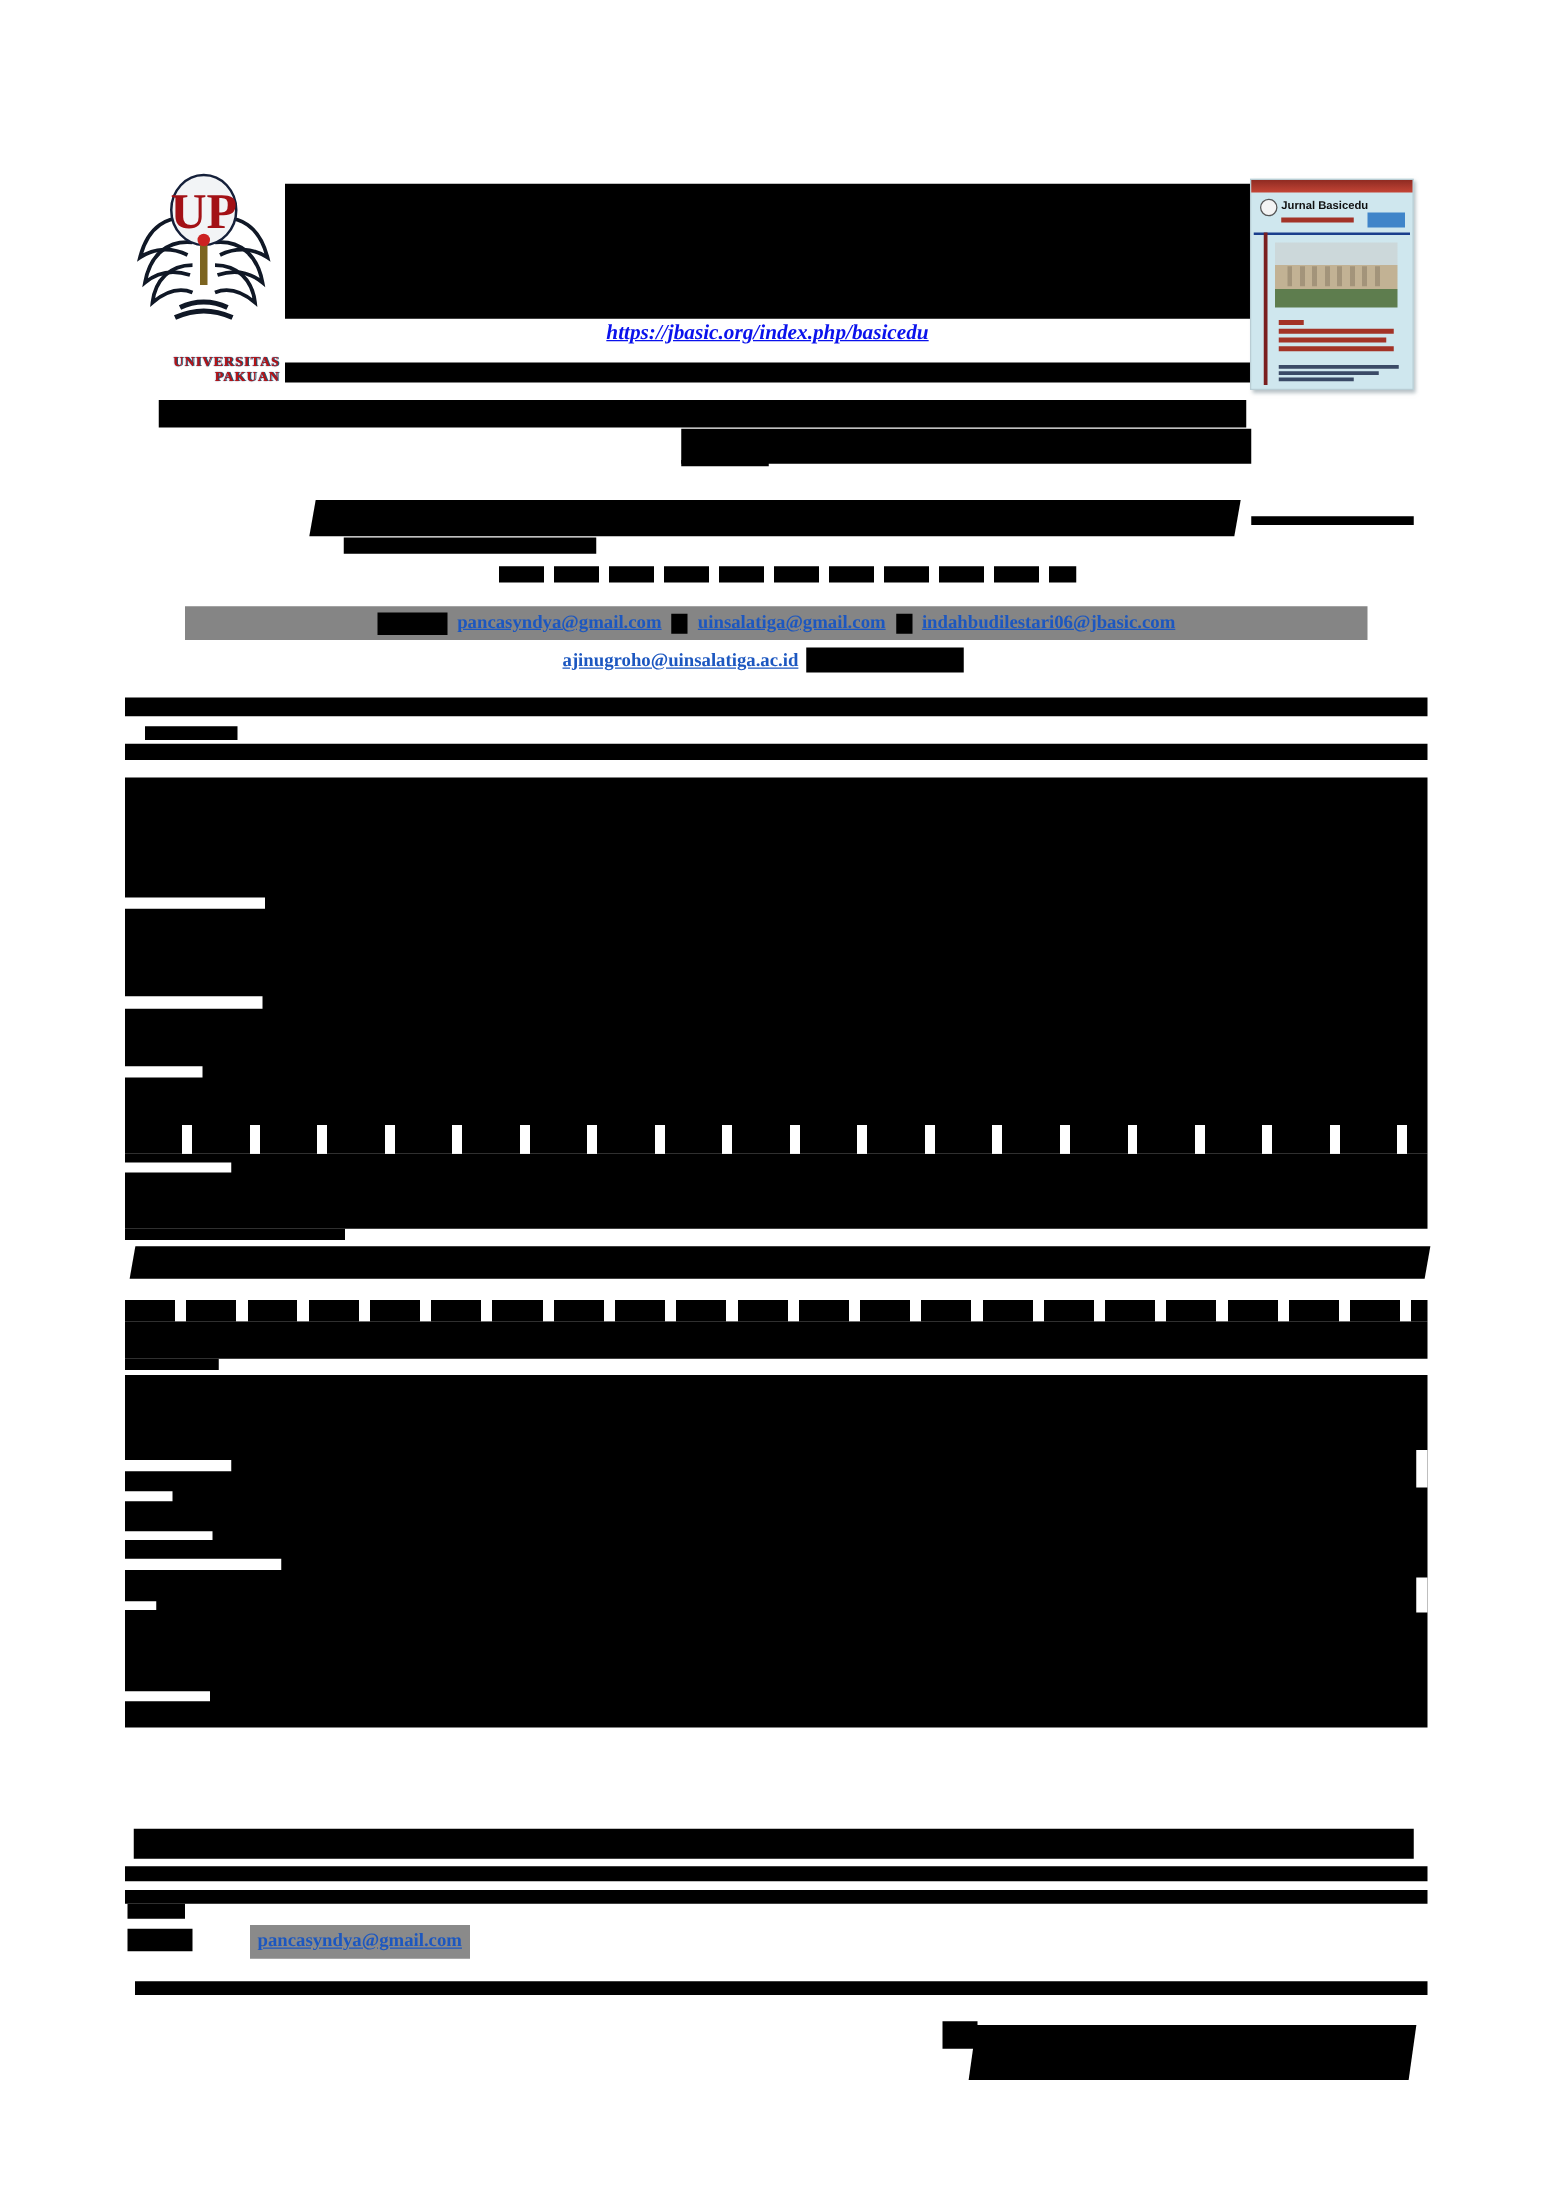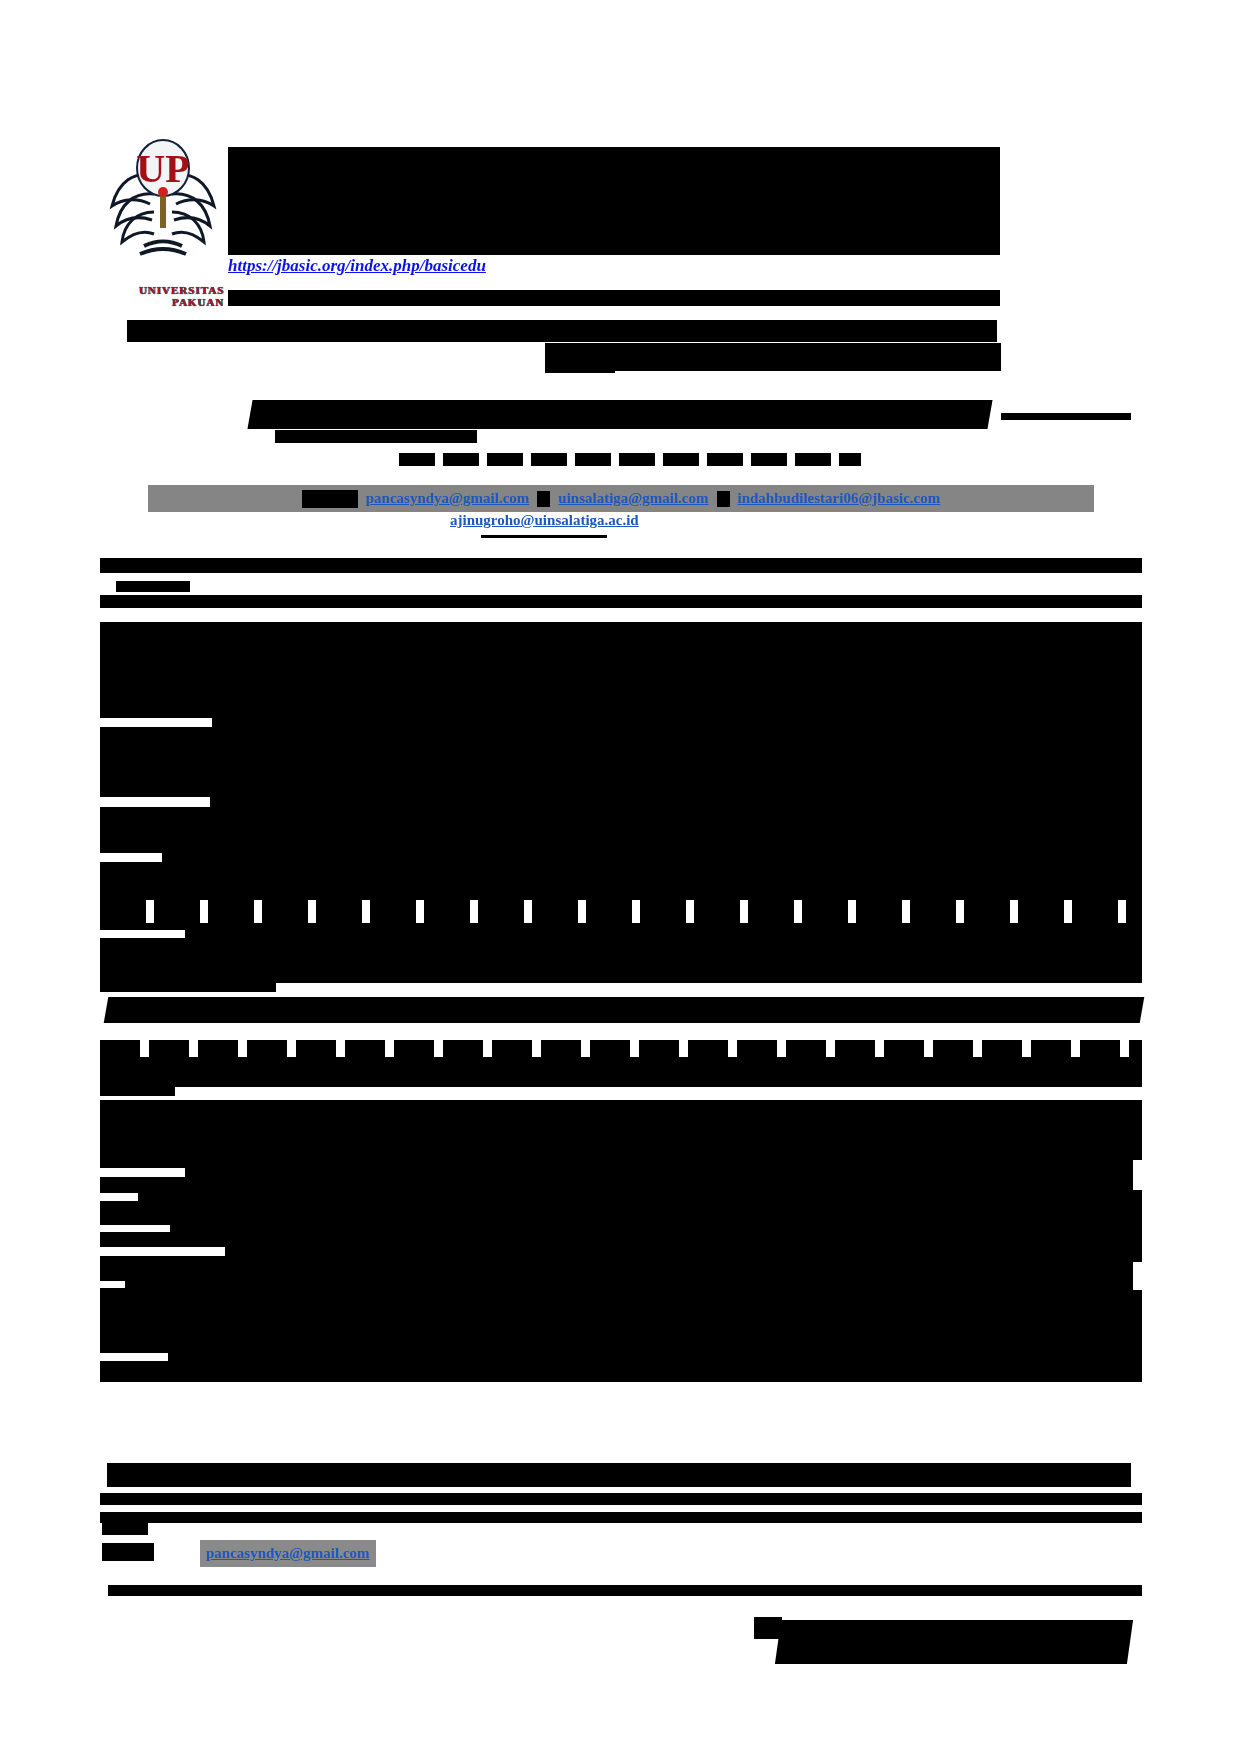--- a/index.html
+++ b/index.html
@@ -8,21 +8,21 @@
   .abs{position:absolute;}
   .red-block{position:absolute;background:#000;z-index:1;}
   .white-block{position:absolute;background:#fff;z-index:2;}
   .dash-row{position:absolute;z-index:1;}
   
   #logo{left:104px;top:128px;width:118px;height:158px;z-index:3;}
   #logo-caption{left:104px;top:284px;width:120px;z-index:3;text-align:right;
     color:#b81414;font-weight:bold;font-size:11px;line-height:12px;letter-spacing:1px;
     text-shadow:0 0 1px #2b2b6b, 1px 0 0 #27627a;}
   
-  #journal-url{left:228px;top:256px;width:772px;z-index:3;}
+  #journal-url{left:228px;top:256px;width:772px;text-align:center;z-index:3;}
   #journal-url a{color:#0a12ec;font-weight:bold;font-style:italic;font-size:17px;
     text-decoration:underline;}
   
   #cover{left:1000px;top:143px;width:129px;height:167px;z-index:3;
     background:#cfe7ee;box-shadow:2px 2px 3px rgba(120,140,150,.55);border:1px solid #b9cdd4;}
   #cover .topbar{position:absolute;left:0;top:0;width:100%;height:10px;
     background:linear-gradient(#8f2b22,#c44536);}
   #cover .circle{position:absolute;left:7px;top:15px;width:12px;height:12px;border-radius:50%;
     background:#f4f4f4;border:1px solid #555;}
   #cover .ctitle{position:absolute;left:24px;top:15px;width:100px;font-size:9px;font-weight:bold;
@@ -33,21 +33,21 @@
   #cover .stripe{position:absolute;left:10px;top:42px;width:3px;height:122px;background:#7a1f1f;}
   #cover .photo{position:absolute;left:19px;top:50px;width:98px;height:52px;
     background:linear-gradient(#ccd8da 0 34%, #c2b294 34% 72%, #5e7d4e 72% 100%);}
   #cover .photo:after{content:"";position:absolute;left:10%;top:36%;width:80%;height:32%;
     background:repeating-linear-gradient(90deg,#8e8069 0 4px,transparent 4px 10px);opacity:.6;}
   #cover .rl{position:absolute;left:22px;height:4px;background:#a33327;}
   #cover .bl{position:absolute;left:22px;height:3px;background:#3a4a66;}
   
   #email-row1{left:148px;top:485px;width:946px;height:27px;z-index:3;background:#858585;
     display:flex;align-items:center;justify-content:center;gap:8px;padding:0 2px;box-sizing:border-box;}
-  #email-row2{left:450px;top:512px;height:26px;z-index:3;display:flex;align-items:center;gap:6px;flex-direction:column;}
+  #email-row2{left:450px;top:512px;height:26px;z-index:3;display:flex;align-items:flex-end;gap:6px;}
   .email-link{color:#1c57c0;font-weight:bold;font-size:15px;text-decoration:underline;white-space:nowrap;}
   .chip{display:inline-block;background:#000;}
   .chip-lead{width:56px;height:18px;}
   .chip-sep{width:13px;height:16px;}
   .chip-tail{width:126px;height:20px;}
   
   #footnote-chip{left:200px;top:1540px;height:27px;z-index:3;background:#8a8a8a;
     display:flex;align-items:center;padding:0 6px;}
 </style>
 </head>
@@ -75,20 +75,37 @@
   </div>
   <div class="abs" id="logo-caption">
     <div>UNIVERSITAS</div>
     <div>PAKUAN</div>
   </div>
 
   <div class="abs" id="journal-url">
     <a href="#">https://jbasic.org/index.php/basicedu</a>
   </div>
 
+  <div class="abs" id="cover">
+    <div class="topbar"></div>
+    <div class="circle"></div>
+    <div class="ctitle">Jurnal Basicedu</div>
+    <div class="subline"></div>
+    <div class="bluebox"></div>
+    <div class="rule"></div>
+    <div class="stripe"></div>
+    <div class="photo"></div>
+    <div class="rl" style="top:112px;width:20px"></div>
+    <div class="rl" style="top:119px;width:92px"></div>
+    <div class="rl" style="top:126px;width:86px"></div>
+    <div class="rl" style="top:133px;width:92px"></div>
+    <div class="bl" style="top:148px;width:96px"></div>
+    <div class="bl" style="top:153px;width:80px"></div>
+    <div class="bl" style="top:158px;width:60px"></div>
+  </div>
 
   <div class="abs" id="email-row1">
     <span class="chip chip-lead"></span>
     <a href="#" class="email-link">pancasyndya@gmail.com</a>
     <span class="chip chip-sep"></span>
     <a href="#" class="email-link">uinsalatiga@gmail.com</a>
     <span class="chip chip-sep"></span>
     <a href="#" class="email-link">indahbudilestari06@jbasic.com</a>
   </div>
 

